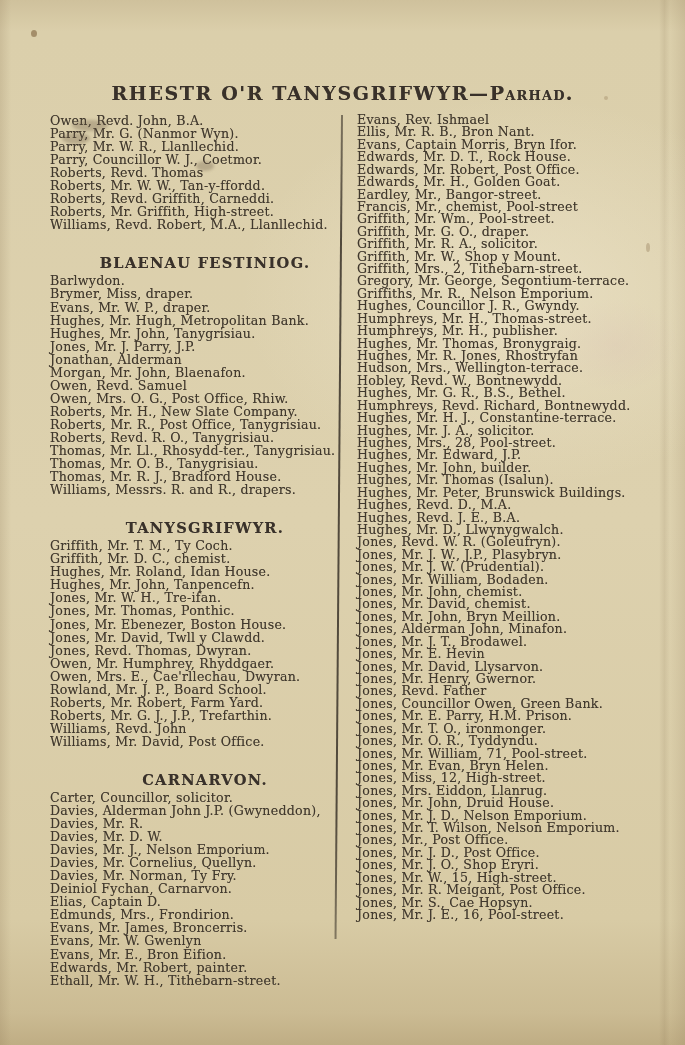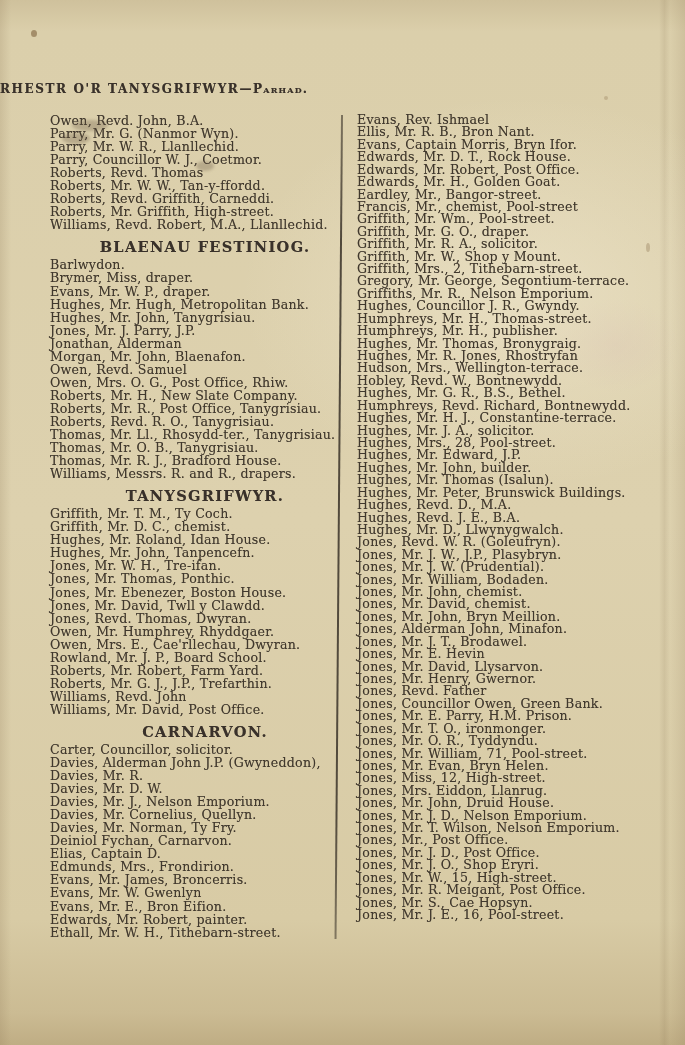--- a/index.html
+++ b/index.html
@@ -10,22 +10,22 @@
     font-family:"DejaVu Serif","Liberation Serif",serif;
     color:#3e362b;
     background:
       radial-gradient(ellipse 400px 280px at 76% 28%, rgba(243,235,212,0.50), rgba(243,235,212,0) 70%),
       radial-gradient(ellipse 85px 65px at 90% 33%, rgba(206,176,166,0.28), rgba(206,176,166,0) 72%),
       linear-gradient(90deg, rgba(140,118,85,0.20) 0%, rgba(140,118,85,0) 1.6%, rgba(140,118,85,0) 96.2%, rgba(120,98,66,0.12) 97.0%, rgba(140,118,85,0) 97.8%, rgba(140,118,85,0.16) 100%),
       linear-gradient(180deg, #cfc19c 0%, #dbcfab 3%, #ddd1ae 50%, #d8cba5 88%, #cbbb93 97%, #bfad84 100%);
   }
   .page-title{
     position:absolute;top:82px;left:0;width:100%;
-    text-align:left;
-    font-size:12px;font-weight:bold;
+    text-align:center;
+    font-size:19px;font-weight:bold;
     letter-spacing:1.6px;
     color:#39312a;
     text-shadow:0 0 0.5px rgba(57,49,42,0.55);
     white-space:nowrap;
   }
   .page-title .suffix{font-variant:small-caps;letter-spacing:1.2px;}
   .col{
     position:absolute;top:114px;
     white-space:nowrap;
   }
@@ -39,21 +39,21 @@
   }
   .col-left .entry{line-height:13.05px;}
   .col-right .entry{line-height:12.42px;}
   .section-heading{
     text-align:center;
     font-weight:bold;
     font-size:14.6px;
     letter-spacing:1.3px;
     color:#39312a;
     text-shadow:0 0 0.6px rgba(57,49,42,0.5);
-    margin:8px 0 4px 0;
+    margin:24px 0 4px 0;
     line-height:15px;
   }
   .divider{
     position:absolute;
     left:341px;top:115px;
     width:1.6px;height:824px;
     background:linear-gradient(180deg, rgba(45,38,30,0.55), rgba(45,38,30,0.8) 15%, rgba(45,38,30,0.78) 85%, rgba(45,38,30,0.5));
     transform:rotate(0.45deg);
     transform-origin:top center;
   }

